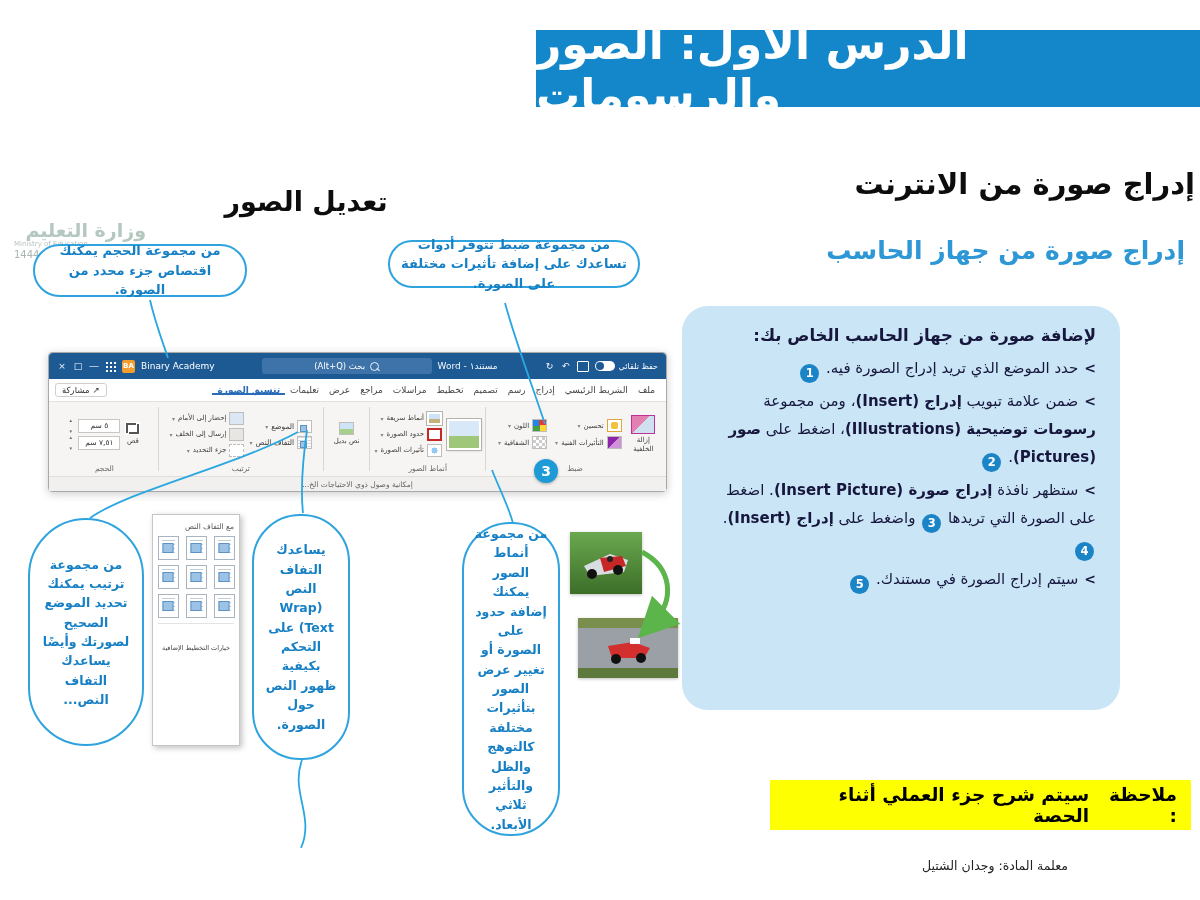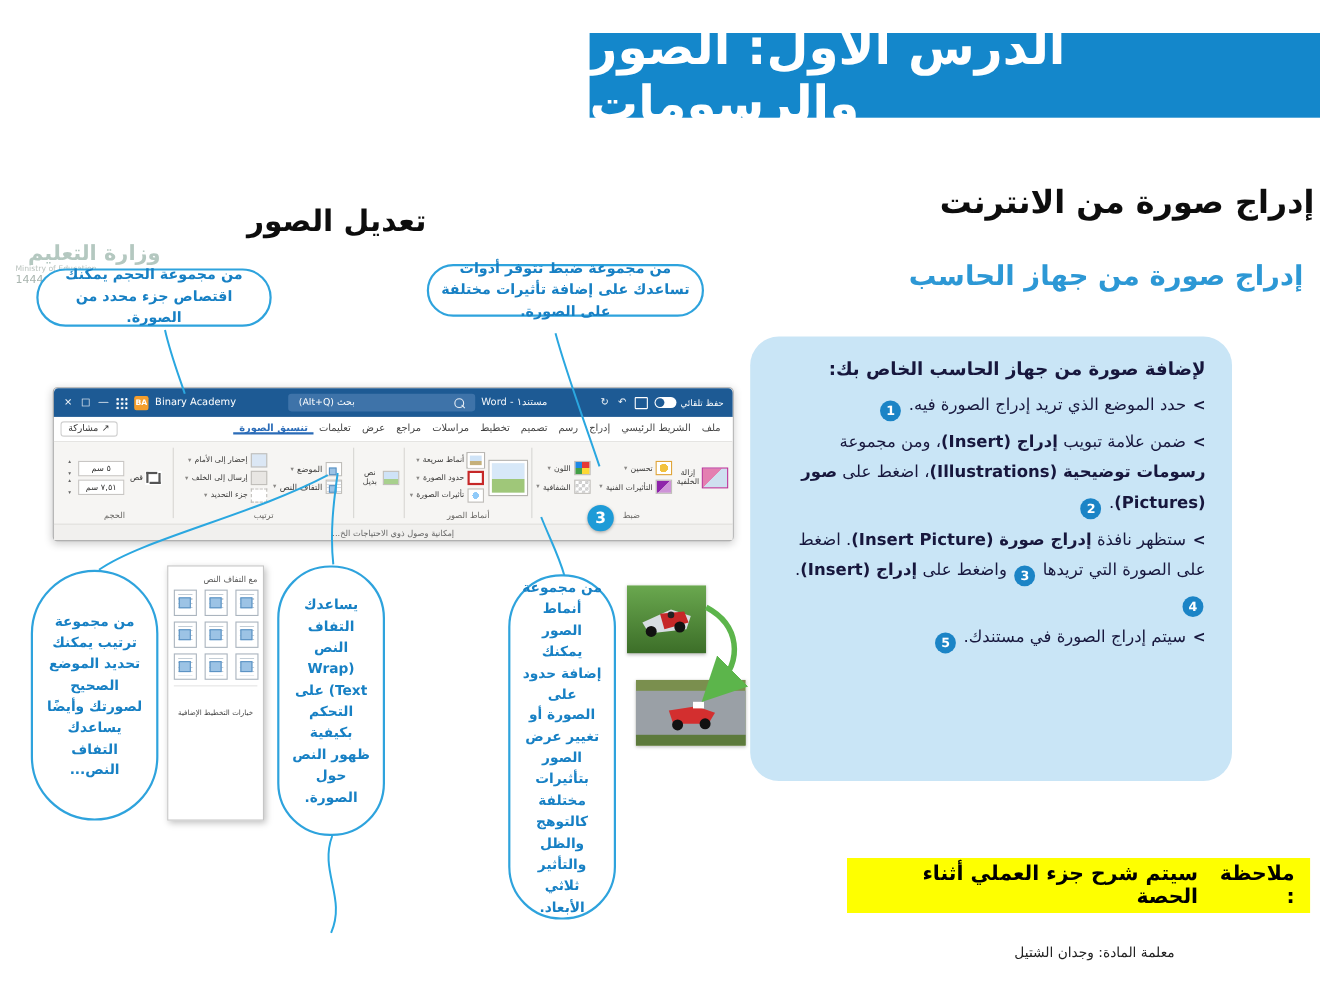--- a/index.html
+++ b/index.html
@@ -34,21 +34,21 @@
   .w-title{display:flex;align-items:center;gap:6px;background:#1d5a94;height:26px;padding:0 8px;
            color:#fff;font-size:9px;border-radius:4px 4px 0 0;flex:none;}
   .wc{opacity:.95;font-size:9px;width:10px;text-align:center;flex:none;}
   .grid9{width:11px;height:11px;flex:none;background-image:radial-gradient(#fff 1px,transparent 1.3px);
          background-size:4px 4px;}
   .ba-logo{background:#f59e2c;color:#fff;font-weight:bold;font-size:7px;width:13px;height:13px;
            display:flex;align-items:center;justify-content:center;border-radius:2px;flex:none;}
   .brand{font-size:9px;white-space:nowrap;}
   .spacer{flex:1;}
   .search{background:#3e73a9;border-radius:3px;height:16px;display:flex;align-items:center;gap:5px;
-          padding:0 10px;font-size:8.5px;min-width:150px;justify-content:space-between;}
+          padding:0 10px;font-size:8.5px;min-width:150px;justify-content:center;}
   .mag{width:7px;height:7px;border:1.3px solid #e8eef5;border-radius:50%;position:relative;flex:none;}
   .mag::after{content:"";position:absolute;width:4px;height:1.3px;background:#e8eef5;
               transform:rotate(45deg);left:5px;top:6px;}
   .doc{font-size:9px;opacity:.95;white-space:nowrap;}
   .save-ic{width:10px;height:9px;border:1.2px solid #fff;border-radius:1px;flex:none;}
   .autosave{display:flex;align-items:center;gap:4px;font-size:8px;white-space:nowrap;}
   .toggle{width:20px;height:10px;background:#fff;border-radius:5px;position:relative;display:inline-block;}
   .toggle::after{content:"";position:absolute;left:1px;top:1px;width:8px;height:8px;border-radius:50%;background:#1d5a94;}
 
   .w-tabs{display:flex;align-items:center;background:#fff;height:22px;font-size:9px;color:#444;
@@ -62,21 +62,21 @@
   .w-ribbon{display:flex;align-items:stretch;background:#f6f5f3;padding:2px 4px;flex:1;box-sizing:border-box;}
   .rgroup{display:flex;flex-direction:column;justify-content:space-between;box-sizing:border-box;padding:1px 2px;}
   .rg-c{display:flex;gap:5px;align-items:center;flex:1;justify-content:center;}
   .rg-l{font-size:7.5px;color:#696764;text-align:center;padding-top:1px;min-height:9px;}
   .vdiv{width:1px;background:#d8d6d3;align-self:stretch;margin:3px 2px;flex:none;}
   .vgrid{display:grid;grid-template-columns:1fr 1fr;gap:4px 8px;align-content:center;}
   .vcol{display:flex;flex-direction:column;gap:3px;justify-content:center;}
   .rbtn{display:flex;align-items:center;gap:3px;font-size:7px;color:#3b3a39;white-space:nowrap;}
   .rbtn::after{content:"▾";font-size:6px;color:#8a8886;}
   .rbtn.md{font-size:7.5px;}
-  .bigbtn{display:flex;flex-direction:row;align-items:center;justify-content:center;gap:2px;
+  .bigbtn{display:flex;flex-direction:column;align-items:center;justify-content:center;gap:2px;
           font-size:7px;color:#3b3a39;text-align:center;line-height:1.15;max-width:44px;}
   .mi{width:15px;height:13px;flex:none;border:1px solid #c0beba;background:#fff;position:relative;box-sizing:border-box;}
   .mi.rm{width:24px;height:19px;border:1px solid #b39;background:linear-gradient(135deg,#e47fb1 0 45%,#cfe0f0 45%);}
   .mi.sun{border-color:#e0a53a;background:radial-gradient(circle,#f2c23e 45%,#fff 46%);}
   .mi.col{background:conic-gradient(#e53935 0 25%,#fdd835 0 50%,#43a047 0 75%,#1e88e5 0);}
   .mi.art{background:linear-gradient(135deg,#8e24aa 50%,#ce93d8 50%);}
   .mi.tra{background-image:linear-gradient(45deg,#ccc 25%,transparent 25%,transparent 75%,#ccc 75%),
                           linear-gradient(45deg,#ccc 25%,#fff 25%,#fff 75%,#ccc 75%);
           background-size:6px 6px;background-position:0 0,3px 3px;}
   .mi.alt,.mi.pic{background:linear-gradient(180deg,#cfe3f7 55%,#a8d08d 55%);}

